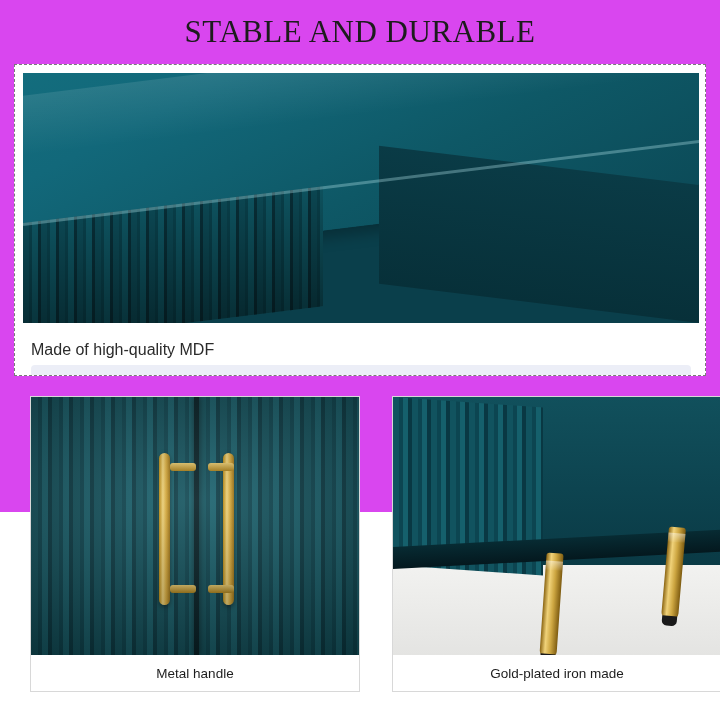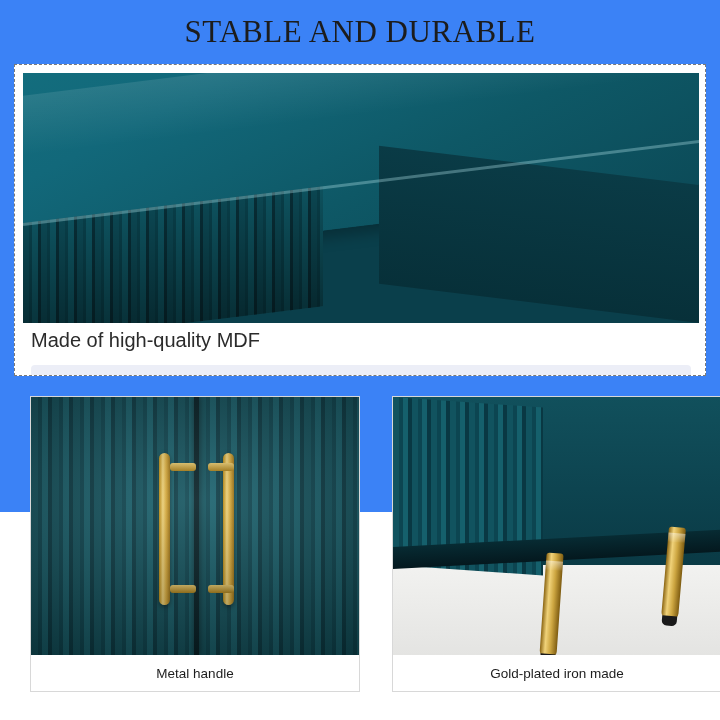--- a/index.html
+++ b/index.html
@@ -8,21 +8,21 @@
     height: 720px;
     background: #ffffff;
     font-family: "Liberation Sans", sans-serif;
     overflow: hidden;
   }
 
   .page {
     position: relative;
     width: 720px;
     height: 512px;
-    background: #3b82f6;
+    background: #d946ef;
   }
 
   
   .title {
     text-align: center;
     font-family: "Liberation Serif", serif;
     font-size: 31px;
     letter-spacing: 0.5px;
     color: #1c1c1c;
     padding-top: 14px;
@@ -126,22 +126,22 @@
     width: 300px;
     height: 120px;
     background: linear-gradient(180deg, rgba(0,0,0,0.05), rgba(0,0,0,0.45));
     transform: skewY(-7deg);
     transform-origin: left top;
   }
 
   .panel-heading {
     position: absolute;
     left: 16px;
-    top: 264px;
-    font-size: 20px;
+    top: 276px;
+    font-size: 16px;
     color: #2b2b2b;
     font-weight: 400;
   }
 
   .panel-note {
     position: absolute;
     left: 16px;
     top: 300px;
     width: 660px;
     background: #eceef7;

